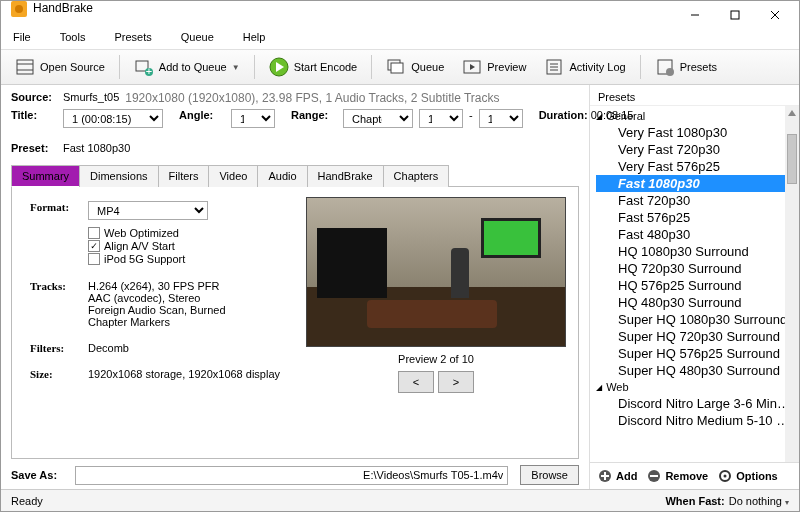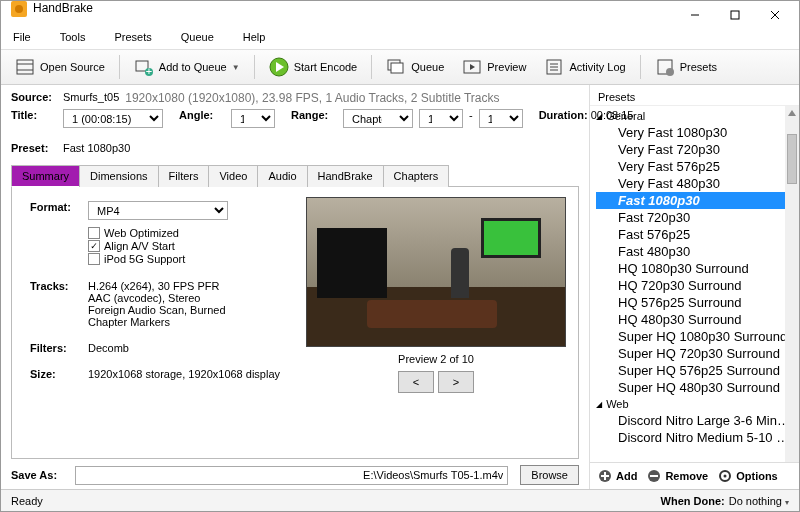--- a/index.html
+++ b/index.html
@@ -21,21 +21,21 @@
 .lbl { font-weight: bold; min-width: 46px; }
 select, input[type=text] { border: 1px solid #aaa; background: #fff; height: 19px; padding: 0 4px; font-size: 11px; }
 select { padding-right: 14px; }
 .srcinfo { color: #777; font-size: 12px; }
 .tabs { display: flex; border-bottom: 1px solid #bbb; margin-top: 6px; }
 .tab { padding: 4px 10px; border: 1px solid #bbb; border-bottom: none; background: #f3f3f3; margin-right: -1px; position: relative; top: 1px; }
 .tab.active { background: #a21caf; border-bottom: 1px solid #fff; }
 .tabbody { border: 1px solid #bbb; border-top: none; flex: 1; padding: 10px 12px; display: flex; gap: 14px; background: #fff; overflow: hidden; }
 .summary-left { flex: 1; font-size: 11px; }
 .summary-left table td { padding: 2px 4px; vertical-align: top; }
-.summary-left td.k { font-weight: bold; width: 56px; }
+.summary-left td.k { font-weight: bold; width: 56px; font-family: Liberation Serif, serif; }
 .chk { display: flex; align-items: center; gap: 4px; margin: 1px 0; }
 .chkbox { width: 12px; height: 12px; border: 1px solid #888; display: inline-flex; align-items: center; justify-content: center; font-size: 9px; }
 .preview { width: 260px; display: flex; flex-direction: column; align-items: center; }
 .previewimg { width: 260px; height: 150px; border: 1px solid #444; background: linear-gradient(#3a3a3a,#1a1a1a); position: relative; overflow: hidden; }
 .previewimg .wall { position:absolute; inset:0; background: linear-gradient(#b8b0a0,#8a8270 60%, #3a2a1a 60%); }
 .previewimg .tv { position:absolute; width:60px; height:40px; right:24px; top:20px; background:#39c13c; border:3px solid #222; }
 .previewimg .person { position:absolute; width:18px; height:50px; right:96px; top:50px; background:#333; border-radius:4px 4px 0 0; }
 .previewimg .couch { position:absolute; left:60px; bottom:18px; width:130px; height:28px; background:#5a321d; border-radius:4px; }
 .previewimg .cam { position:absolute; left:10px; top:30px; width:70px; height:70px; background:#111; }
 .preview-label { margin-top: 6px; }
@@ -207,21 +207,21 @@
       <div class="tab">HandBrake</div>
       <div class="tab">Chapters</div>
     </div>
 
     <div class="tabbody">
       <div class="summary-left">
         <table>
           <tbody>
               <tr>
                 <td class="k">Format:</td>
-              <td><select style="width:140px"><option>MP4</option></select></td>
+              <td><select style="width:120px"><option>MP4</option></select></td>
               </tr>
           <tr>
                 <td></td>
                 <td>
             <div class="chk">
                     <span class="chkbox"></span>
                     <span>Web Optimized</span>
                   </div>
             <div class="chk">
                     <span class="chkbox">✓</span>
@@ -281,21 +281,20 @@
     <div class="preset-tree rel">
       <div class="preset-group">
         <div class="gname">
             <span class="tri">◢</span>
             <span>General</span>
           </div>
         <div id="group0-items">
             <div class="preset-item">Very Fast 1080p30</div>
             <div class="preset-item">Very Fast 720p30</div>
             <div class="preset-item">Very Fast 576p25</div>
-            <div class="preset-item">Very Fast 480p30</div>
             <div class="preset-item sel">Fast 1080p30</div>
             <div class="preset-item">Fast 720p30</div>
             <div class="preset-item">Fast 576p25</div>
             <div class="preset-item">Fast 480p30</div>
             <div class="preset-item">HQ 1080p30 Surround</div>
             <div class="preset-item">HQ 720p30 Surround</div>
             <div class="preset-item">HQ 576p25 Surround</div>
             <div class="preset-item">HQ 480p30 Surround</div>
             <div class="preset-item">Super HQ 1080p30 Surround</div>
             <div class="preset-item">Super HQ 720p30 Surround</div>
@@ -343,16 +342,16 @@
           </svg>
           <span>Options</span>
         </div>
     </div>
   </div>
 </div>
 
 <div class="statusbar">
   <span>Ready</span>
   <span class="when-done">
-    <b>When Done:</b>
+    <b>When Fast:</b>
     <span><span>Do nothing</span> <span class="caret">▾</span></span>
   </span>
 </div>
 
 </body></html>

